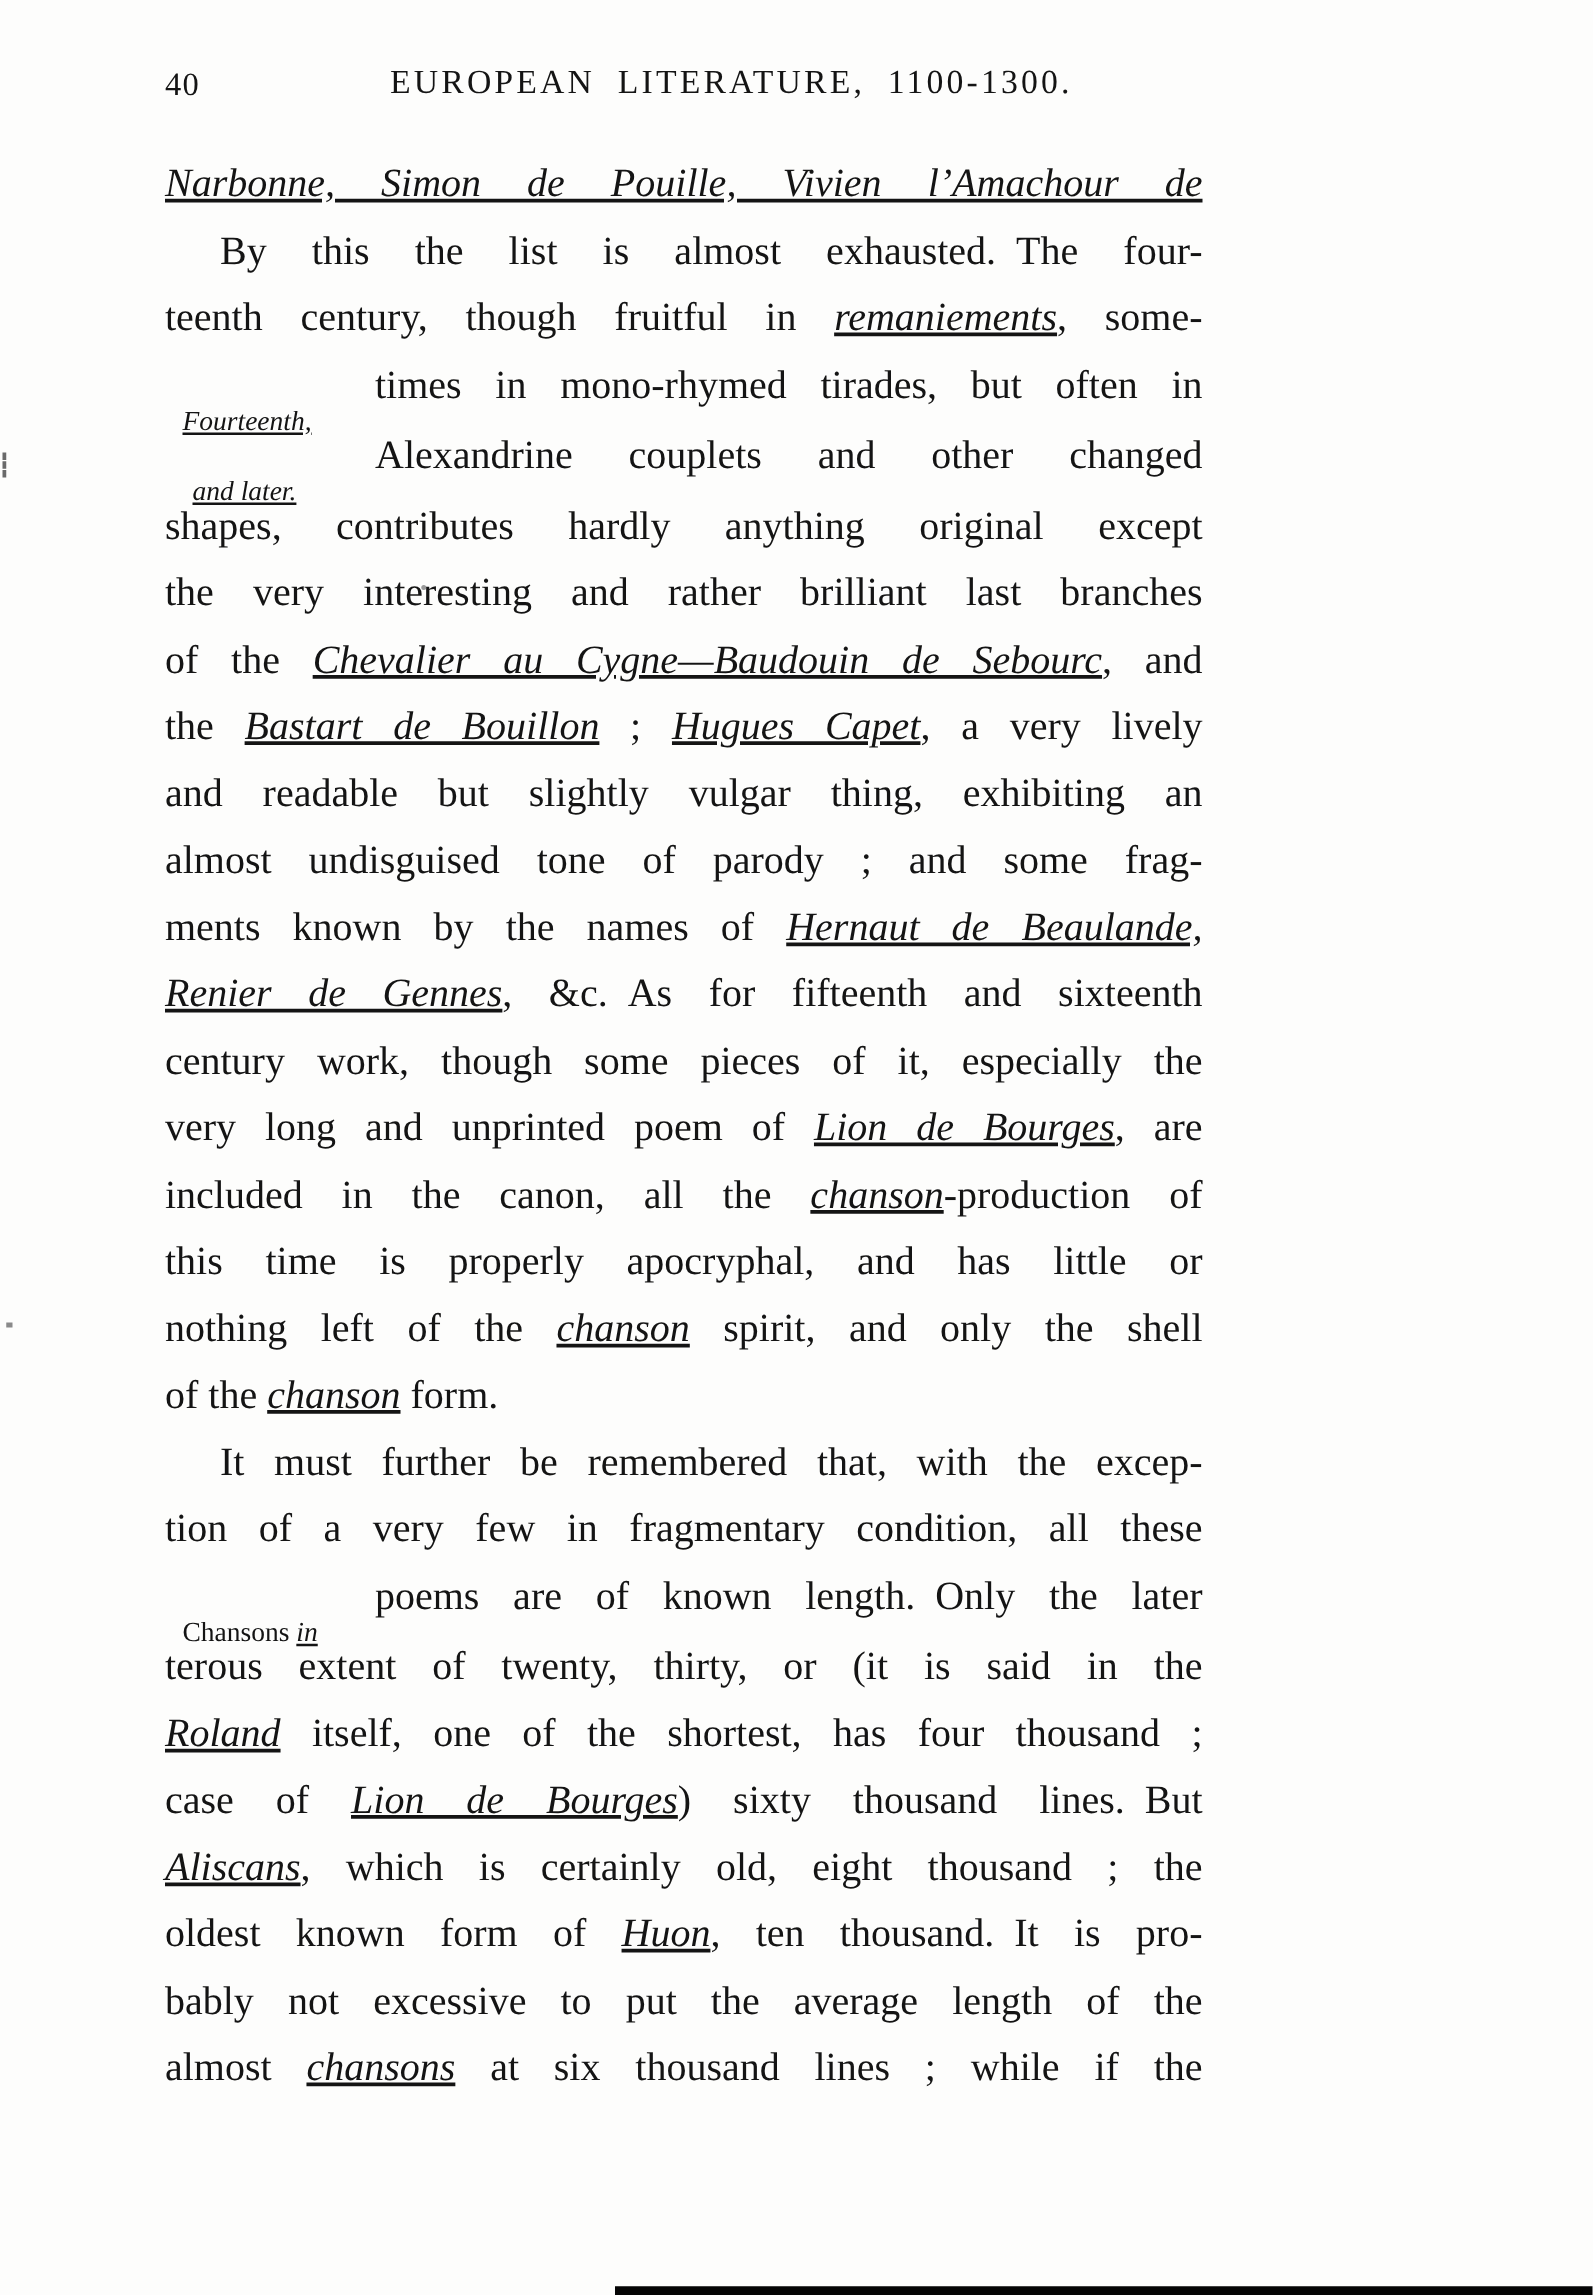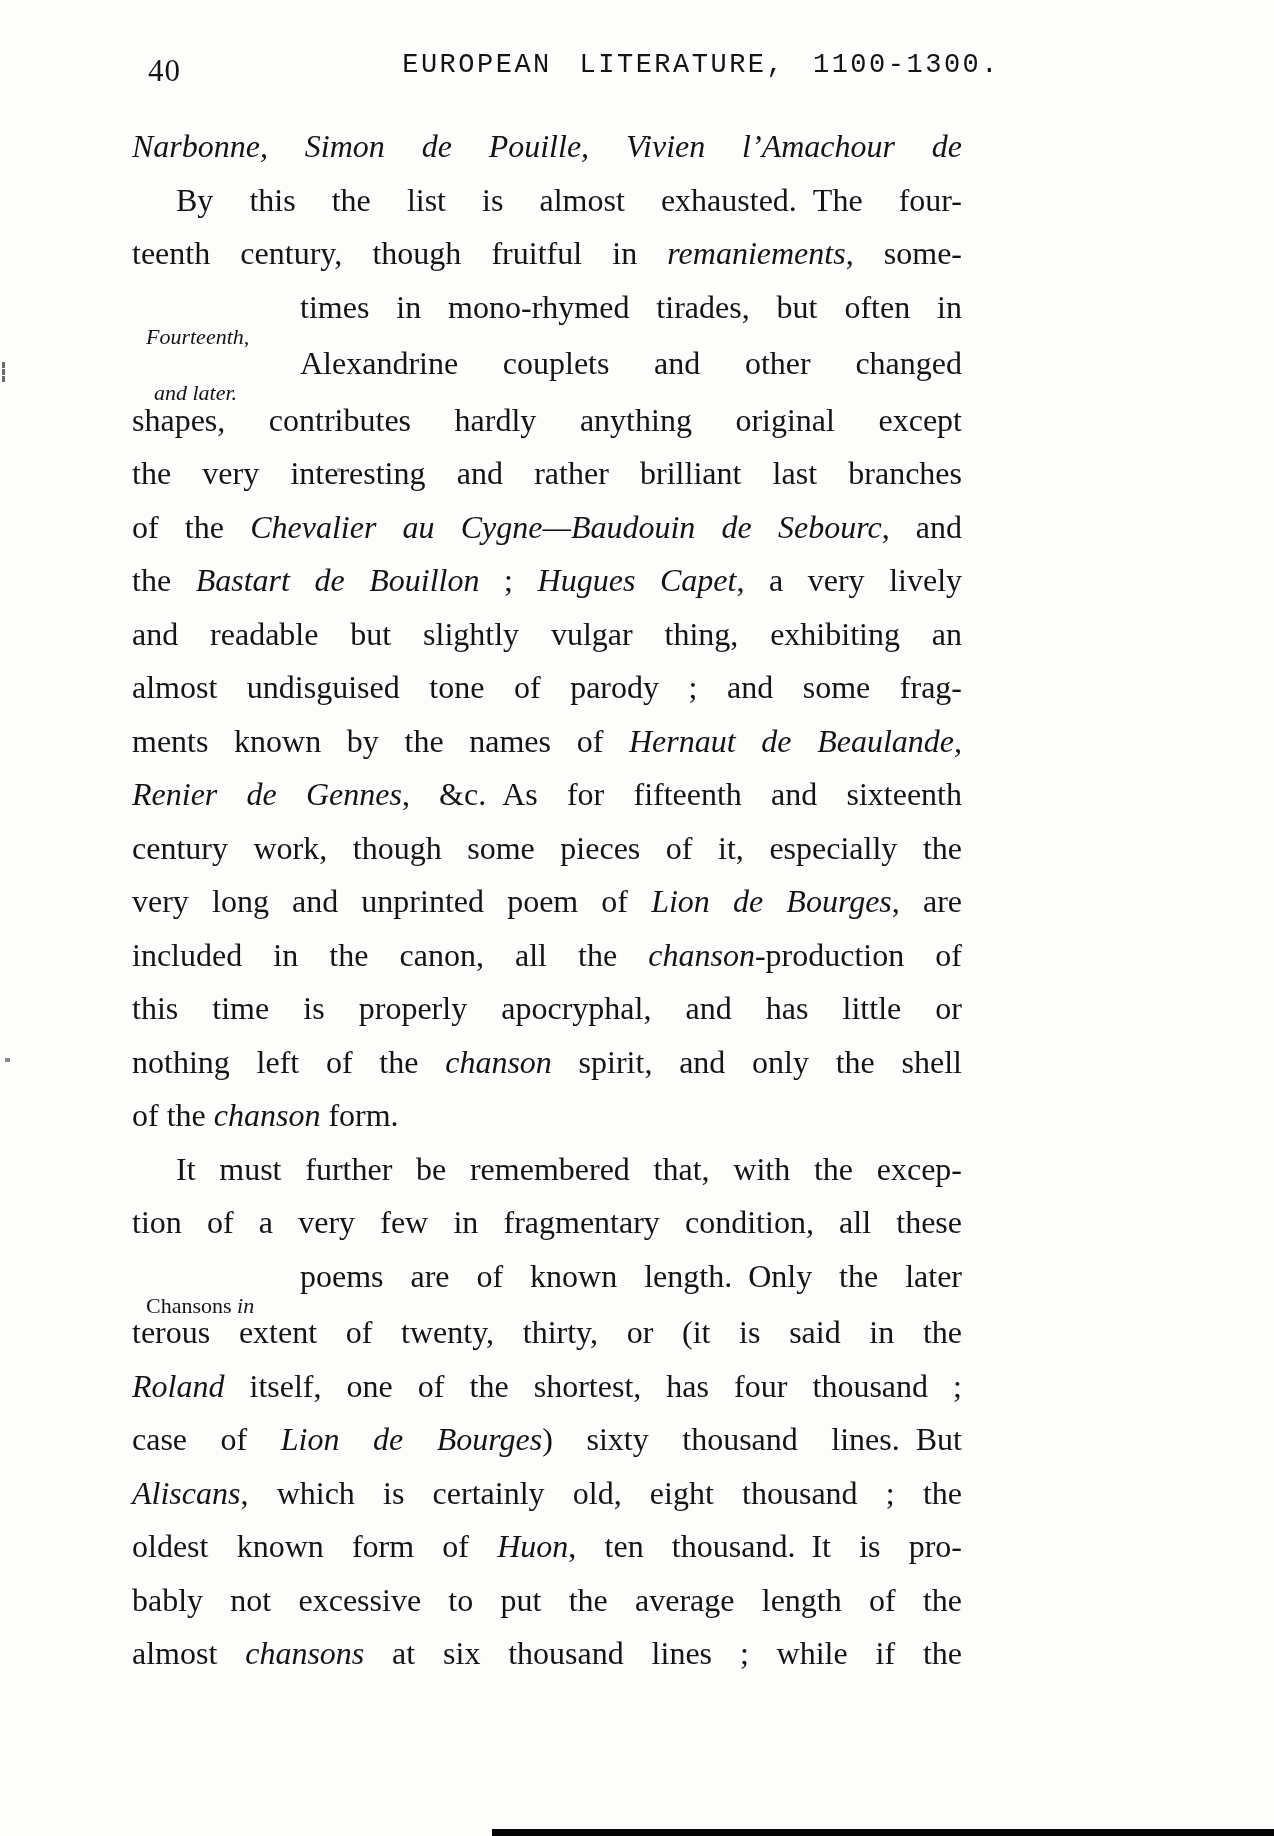--- a/index.html
+++ b/index.html
@@ -11,31 +11,30 @@
     font-family: "Liberation Serif", "DejaVu Serif", serif;
     color: #141414;
   }
   .page { position: absolute; inset: 0; }
 
   
   .header-row {
     position: absolute; top: 50px; left: 132px; width: 830px; height: 40px;
   }
   .page-number {
-    position: absolute; left: 16px; top: 3px;
-    font-size: 31px; letter-spacing: 1px; text-align: center;
+    position: absolute; left: 0; top: 3px;
+    font-size: 26px; letter-spacing: 1px; text-align: center;
   }
   .header-title {
-    text-align: right;
+    text-align: center;
     transform: translateX(38px);
     font-size: 27px;
     letter-spacing: 2.5px;
     word-spacing: 9px;
     white-space: nowrap;
-    font-family: Liberation Mono, monospace;
   }
 
   
   .text-block {
     position: absolute; top: 120px; left: 132px; width: 830px;
   }
   .line { display: flex; align-items: baseline; }
   .line-text {
     flex: 1 1 auto;
     font-size: 32px;
@@ -50,21 +49,21 @@
     flex: 0 0 168px;
     box-sizing: border-box;
     padding-left: 14px;
     font-size: 22px;
     line-height: 53.5px;
     position: relative;
     top: 26px;
     white-space: nowrap;
   }
   .note-indent .margin-note { padding-left: 22px; }
-  .it { font-style: italic; }
+  .it { font-style: italic; text-decoration: underline; }
 
   
   .edge-mark-a {
     position: absolute; left: 2px; top: 362px;
     width: 0; height: 20px;
     border-left: 3px dashed #6a6a6a;
   }
   .edge-mark-b {
     position: absolute; left: 5px; top: 1058px;
     width: 5px; height: 4px; background: #8a8a8a;

